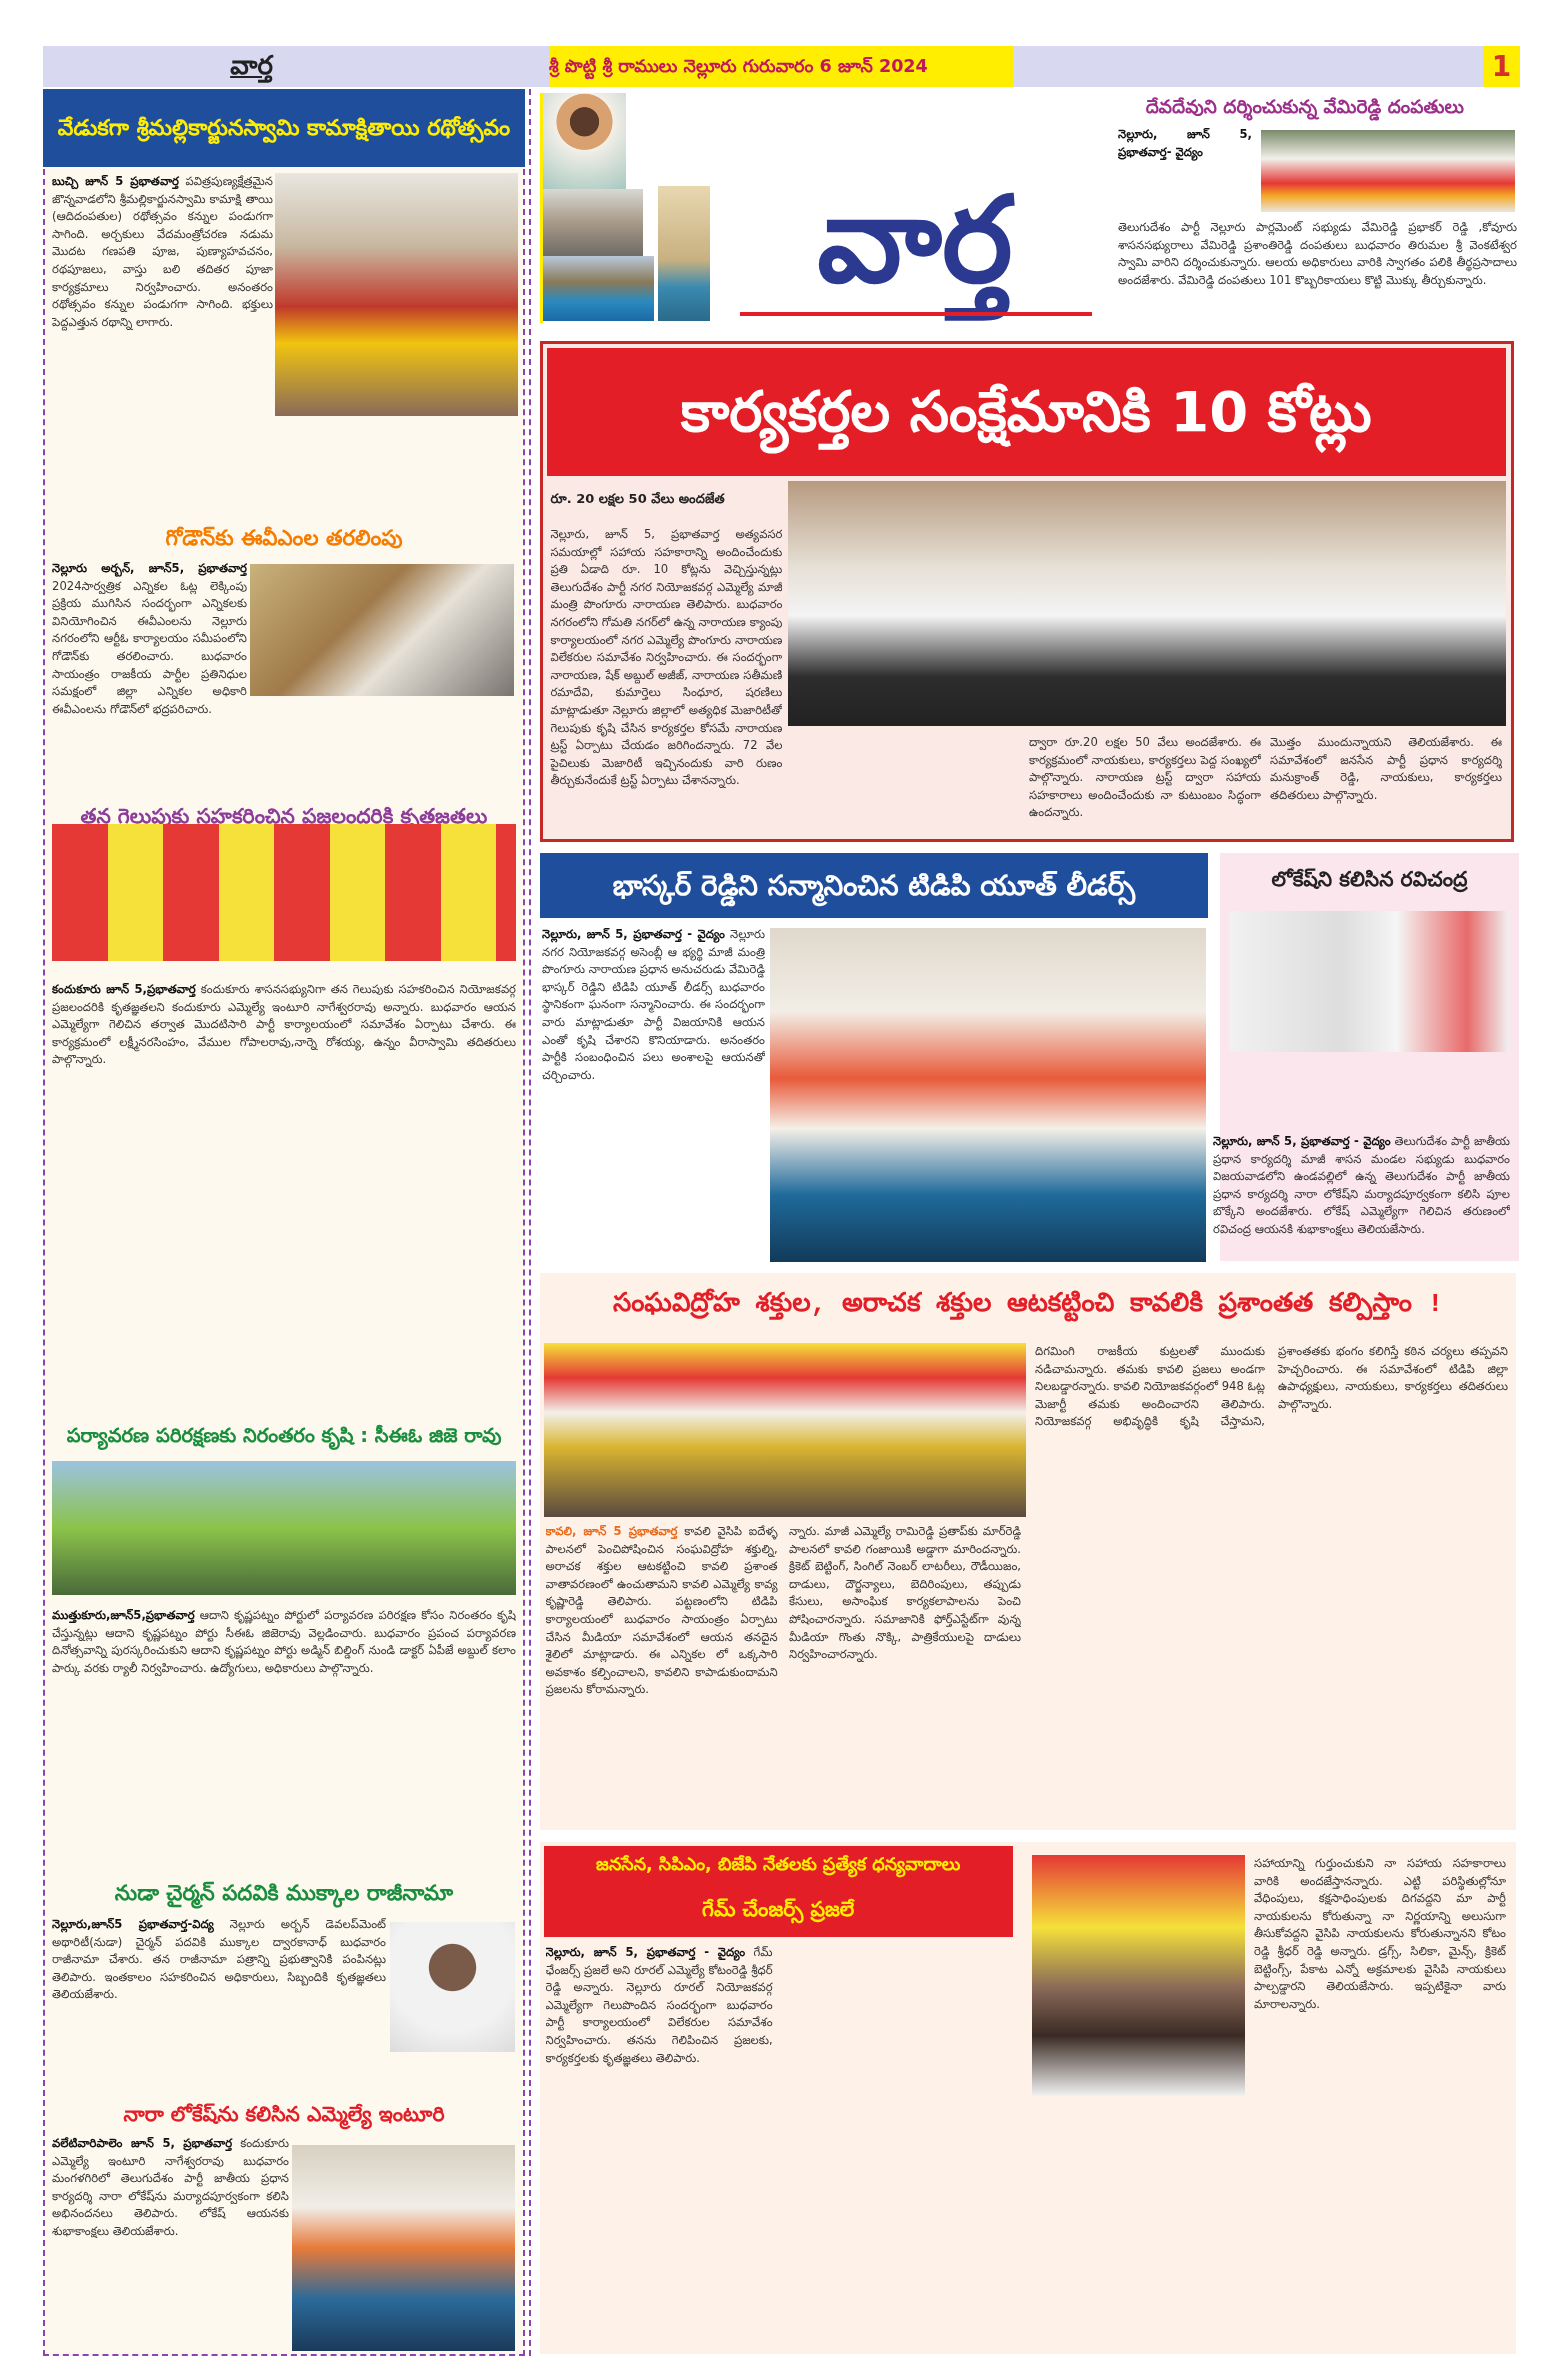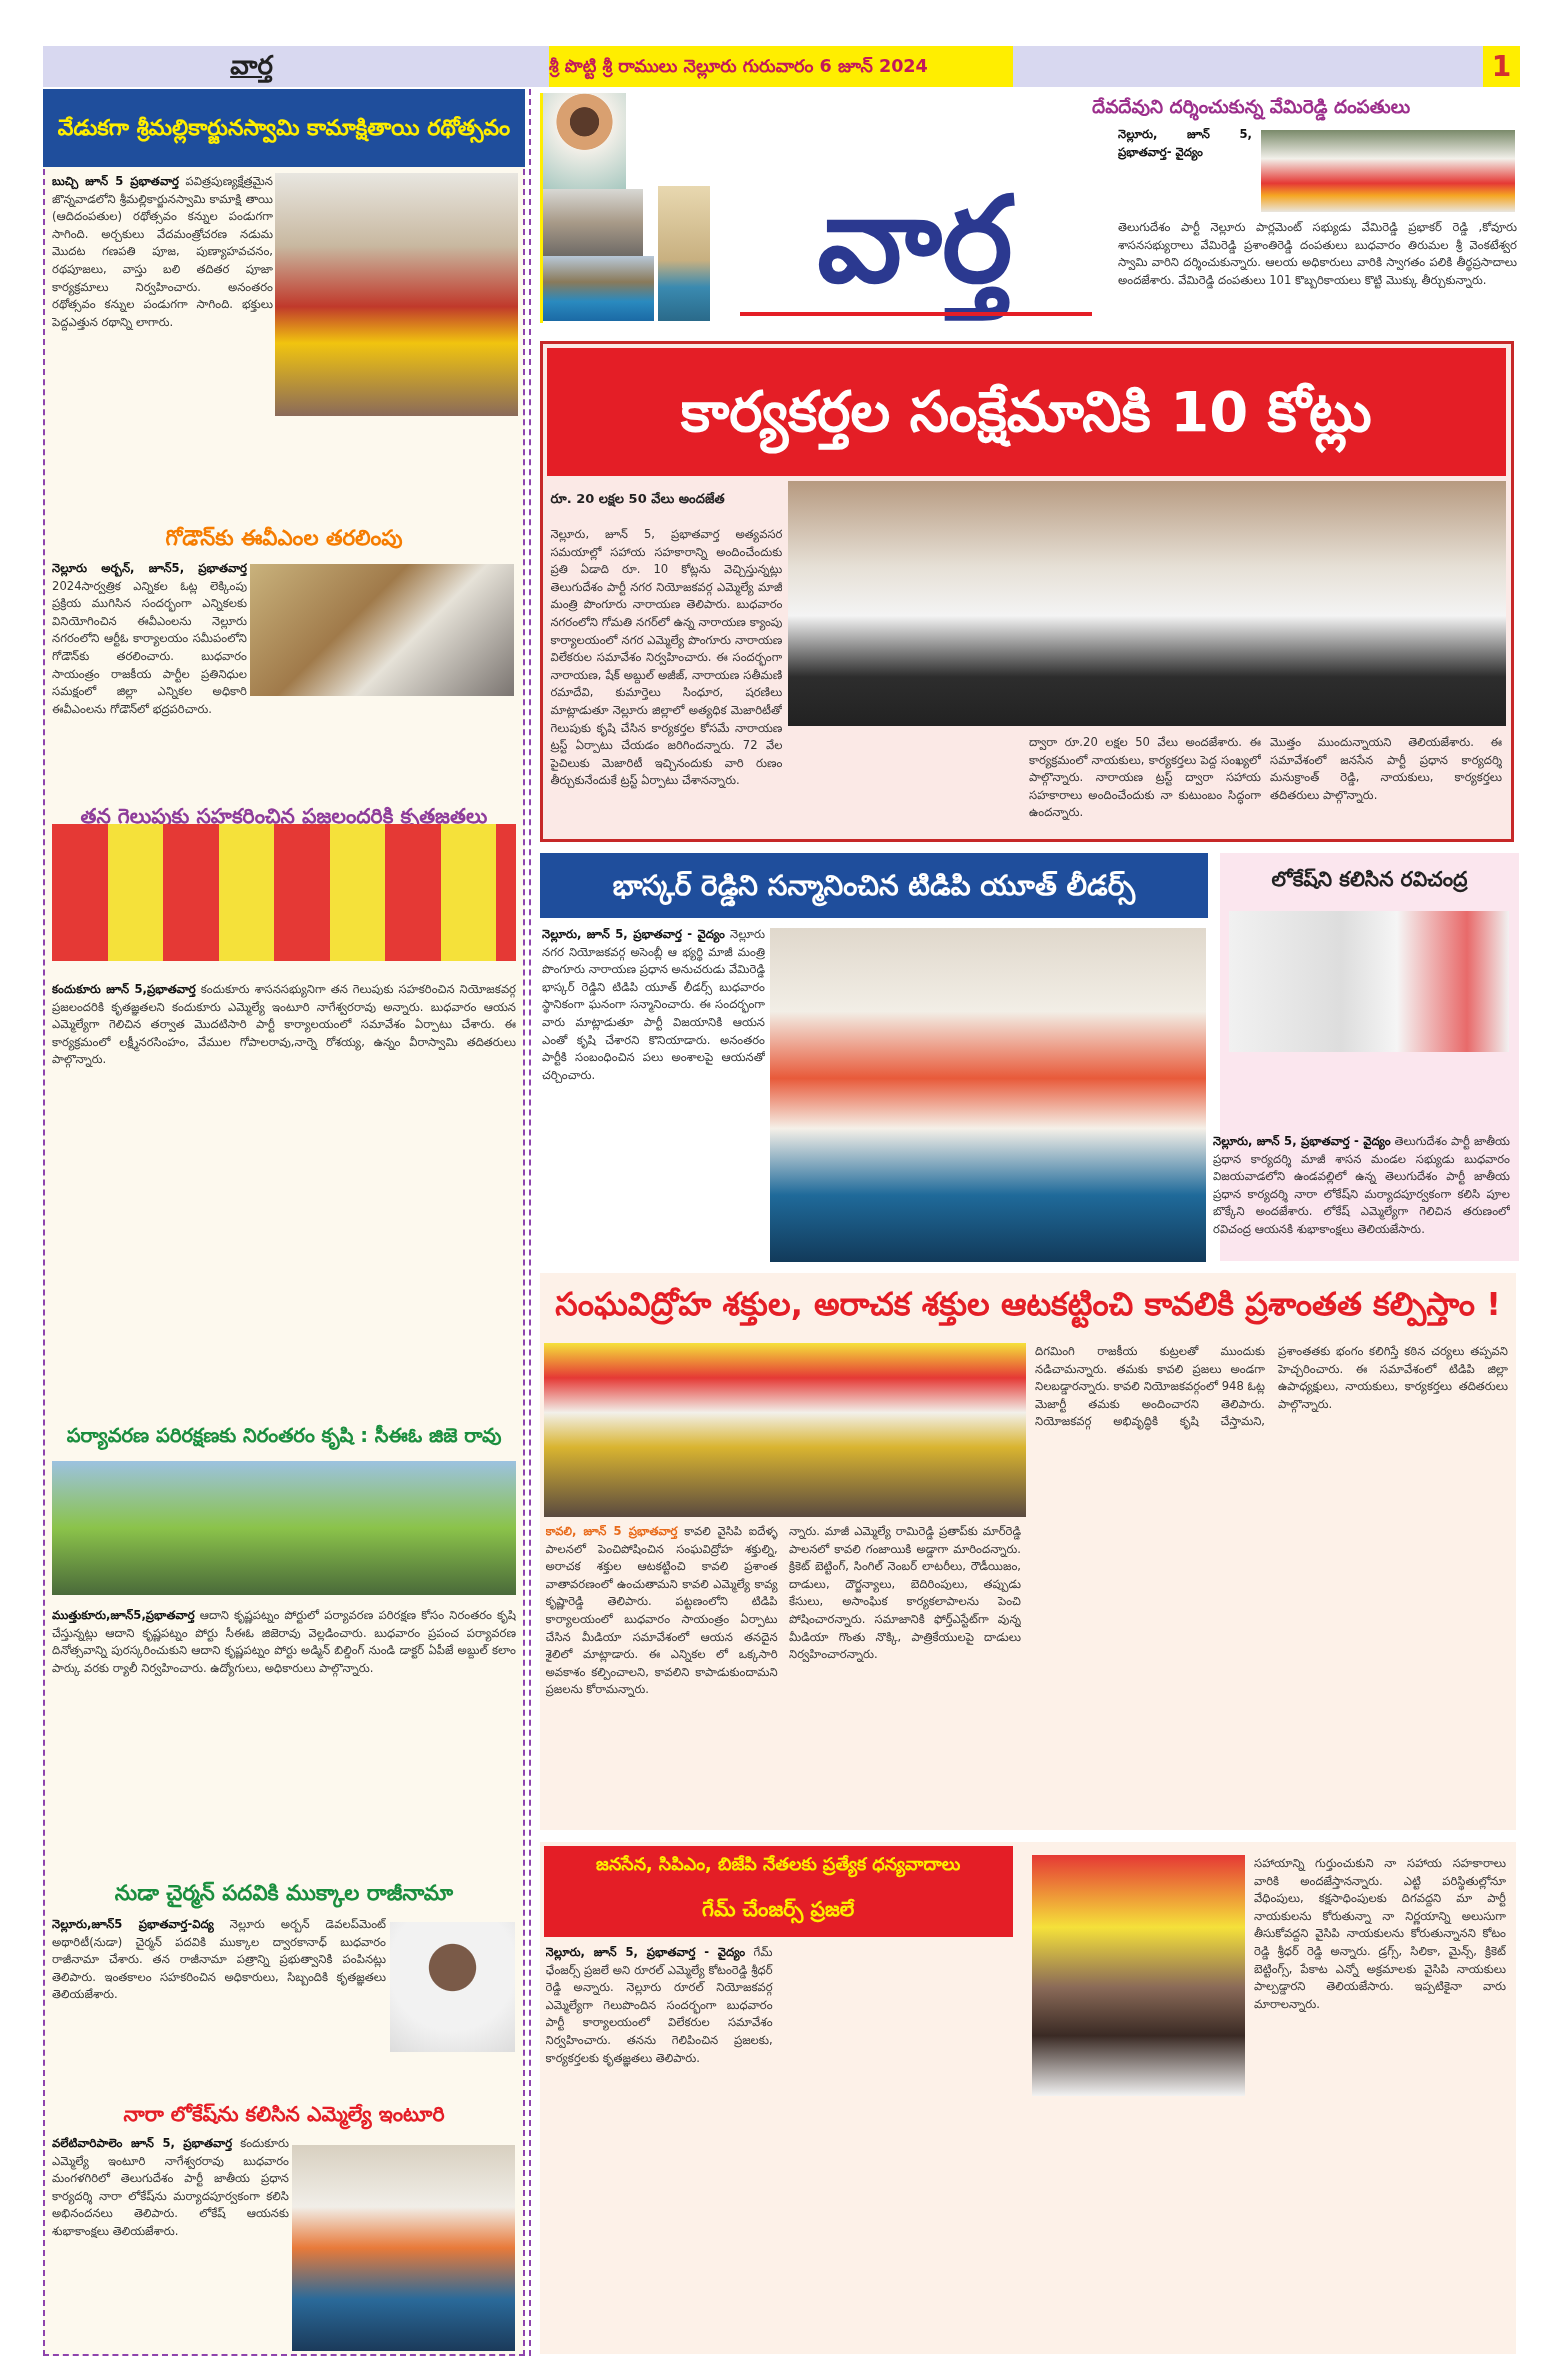--- a/index.html
+++ b/index.html
@@ -95,21 +95,21 @@
 
 <div class="abs" style="left:540px;top:93px;width:557px;height:230px;border-left:3.7px solid #ffee00;">
   <div class="photo" style="left:0;top:0;width:83px;height:96px;background:radial-gradient(circle at 50% 30%,#5a3a2a 0 18%,#d9a070 19% 35%,#f2efe8 36%,#a7c8c0 100%);"></div>
   <div class="photo" style="left:0;top:96px;width:100px;height:67px;background:linear-gradient(180deg,#d8d8d4 0%,#a89a88 50%,#6e6a66 100%);"></div>
   <div class="photo" style="left:0;top:163px;width:111px;height:65px;background:linear-gradient(180deg,#b8c8d8 0%,#8a7a5a 40%,#2a8abf 70%,#1b6aa5 100%);"></div>
   <div class="photo" style="left:115px;top:93px;width:52px;height:135px;background:linear-gradient(180deg,#e8d8b0 0%,#c8b080 55%,#3a8ab0 75%,#2a6a8a 100%);"></div>
   <div class="abs" style="left:191px;top:78px;width:362px;height:139px;text-align:center;font-family:'DejaVu Sans',sans-serif;font-weight:bold;font-size:119px;line-height:139px;color:#2b3990;">వార్త</div>
   <div class="abs" style="left:197px;top:219px;width:352px;height:3.7px;background:#e41e26;"></div>
 </div>
 
-<div class="abs headline" style="left:1092px;top:91px;width:399px;height:32px;color:#9c2f8c;font-size:18.6px;line-height:32px;text-align:left;">దేవదేవుని దర్శించుకున్న వేమిరెడ్డి దంపతులు</div>
+<div class="abs headline" style="left:1065px;top:91px;width:399px;height:32px;color:#9c2f8c;font-size:18.6px;line-height:32px;text-align:right;">దేవదేవుని దర్శించుకున్న వేమిరెడ్డి దంపతులు</div>
 <div class="abs body-text" style="left:1118px;top:126px;width:134px;height:93px;">
   <span class="dateline">నెల్లూరు, జూన్ 5, ప్రభాతవార్త- వైద్యం</span>
 </div>
 <div class="photo ph-people" style="left:1261px;top:130px;width:254px;height:82px;background:linear-gradient(180deg,#7a8a6a 0%,#f2f0ea 35%,#e53935 65%,#f5a623 80%,#e9e6e0 100%);"></div>
 <div class="abs body-text" style="left:1118px;top:219px;width:399px;height:107px;">
   <span>తెలుగుదేశం పార్టీ నెల్లూరు పార్లమెంట్ సభ్యుడు వేమిరెడ్డి ప్రభాకర్ రెడ్డి ,కోవూరు శాసనసభ్యురాలు వేమిరెడ్డి ప్రశాంతిరెడ్డి దంపతులు బుధవారం తిరుమల శ్రీ వెంకటేశ్వర స్వామి వారిని దర్శించుకున్నారు. ఆలయ అధికారులు వారికి స్వాగతం పలికి తీర్థప్రసాదాలు అందజేశారు. వేమిరెడ్డి దంపతులు 101 కొబ్బరికాయలు కొట్టి మొక్కు తీర్చుకున్నారు.</span>
 </div>
 
 <div class="abs" style="left:540px;top:341px;width:974px;height:501px;background:#fbe9e6;border:3.7px solid #c62828;">
   <div class="abs" style="left:3.7px;top:3.7px;width:959px;height:128px;background:#e41e26;">
@@ -137,21 +137,21 @@
 <div class="abs" style="left:1220px;top:853px;width:299px;height:408px;background:#fbe6ee;">
   <div class="headline" style="color:#222;font-size:20.4px;line-height:52px;height:52px;">లోకేష్‌ని కలిసిన రవిచంద్ర</div>
   <div class="photo ph-two" style="left:9.3px;top:58px;width:280px;height:141px;"></div>
 </div>
 <div class="abs body-text" style="left:1213px;top:1133px;width:297px;height:121px;">
   <span class="dateline">నెల్లూరు, జూన్ 5, ప్రభాతవార్త - వైద్యం</span>
   <span>తెలుగుదేశం పార్టీ జాతీయ ప్రధాన కార్యదర్శి మాజీ శాసన మండల సభ్యుడు బుధవారం విజయవాడలోని ఉండవల్లిలో ఉన్న తెలుగుదేశం పార్టీ జాతీయ ప్రధాన కార్యదర్శి నారా లోకేష్‌ని మర్యాదపూర్వకంగా కలిసి పూల బొక్కేని అందజేశారు. లోకేష్ ఎమ్మెల్యేగా గెలిచిన తరుణంలో రవిచంద్ర ఆయనకి శుభాకాంక్షలు తెలియజేసారు.</span>
 </div>
 
 <div class="abs" style="left:540px;top:1273px;width:976px;height:557px;background:#fdf1e8;">
-  <div class="headline" style="color:#e41e26;font-size:32px;line-height:63px;height:63px;">సంఘవిద్రోహ శక్తుల, అరాచక శక్తుల ఆటకట్టించి కావలికి ప్రశాంతత కల్పిస్తాం !</div>
+  <div class="headline" style="color:#e41e26;font-size:26px;line-height:63px;height:63px;font-family:Liberation Mono, monospace;">సంఘవిద్రోహ శక్తుల, అరాచక శక్తుల ఆటకట్టించి కావలికి ప్రశాంతత కల్పిస్తాం !</div>
   <div class="photo ph-meeting" style="left:3.7px;top:70px;width:482px;height:174px;"></div>
   <div class="abs body-text" style="left:5.6px;top:250px;width:232px;height:301px;">
     <span class="dateline" style="color:#e86a1a;">కావలి, జూన్ 5 ప్రభాతవార్త</span>
     <span>కావలి వైసిపి ఐదేళ్ళ పాలనలో పెంచిపోషించిన సంఘవిద్రోహ శక్తుల్ని, అరాచక శక్తుల ఆటకట్టించి కావలి ప్రశాంత వాతావరణంలో ఉంచుతామని కావలి ఎమ్మెల్యే కావ్య కృష్ణారెడ్డి తెలిపారు. పట్టణంలోని టిడిపి కార్యాలయంలో బుధవారం సాయంత్రం ఏర్పాటు చేసిన మీడియా సమావేశంలో ఆయన తనదైన శైలిలో మాట్లాడారు. ఈ ఎన్నికల లో ఒక్కసారి అవకాశం కల్పించాలని, కావలిని కాపాడుకుందామని ప్రజలను కోరామన్నారు.</span>
   </div>
   <div class="abs body-text" style="left:249px;top:250px;width:232px;height:301px;">న్నారు. మాజీ ఎమ్మెల్యే రామిరెడ్డి ప్రతాప్‌కు మార్‌రెడ్డి పాలనలో కావలి గంజాయికి అడ్డాగా మారిందన్నారు. క్రికెట్ బెట్టింగ్, సింగిల్ నెంబర్ లాటరీలు, రౌడీయిజం, దాడులు, దౌర్జన్యాలు, బెదిరింపులు, తప్పుడు కేసులు, అసాంఘిక కార్యకలాపాలను పెంచి పోషించారన్నారు. సమాజానికి ఫోర్త్‌ఎస్టేట్‌గా వున్న మీడియా గొంతు నొక్కి, పాత్రికేయులపై దాడులు నిర్వహించారన్నారు.</div>
   <div class="abs body-text" style="left:495px;top:70px;width:473px;height:482px;column-count:2;column-gap:13px;">దిగమింగి రాజకీయ కుట్రలతో ముందుకు నడిచామన్నారు. తమకు కావలి ప్రజలు అండగా నిలబడ్డారన్నారు. కావలి నియోజకవర్గంలో 948 ఓట్ల మెజార్టీ తమకు అందించారని తెలిపారు. నియోజకవర్గ అభివృద్ధికి కృషి చేస్తామని, ప్రశాంతతకు భంగం కలిగిస్తే కఠిన చర్యలు తప్పవని హెచ్చరించారు. ఈ సమావేశంలో టిడిపి జిల్లా ఉపాధ్యక్షులు, నాయకులు, కార్యకర్తలు తదితరులు పాల్గొన్నారు.</div>
 </div>
 
 <div class="abs" style="left:540px;top:1842px;width:976px;height:512px;background:#fdf1e8;">

